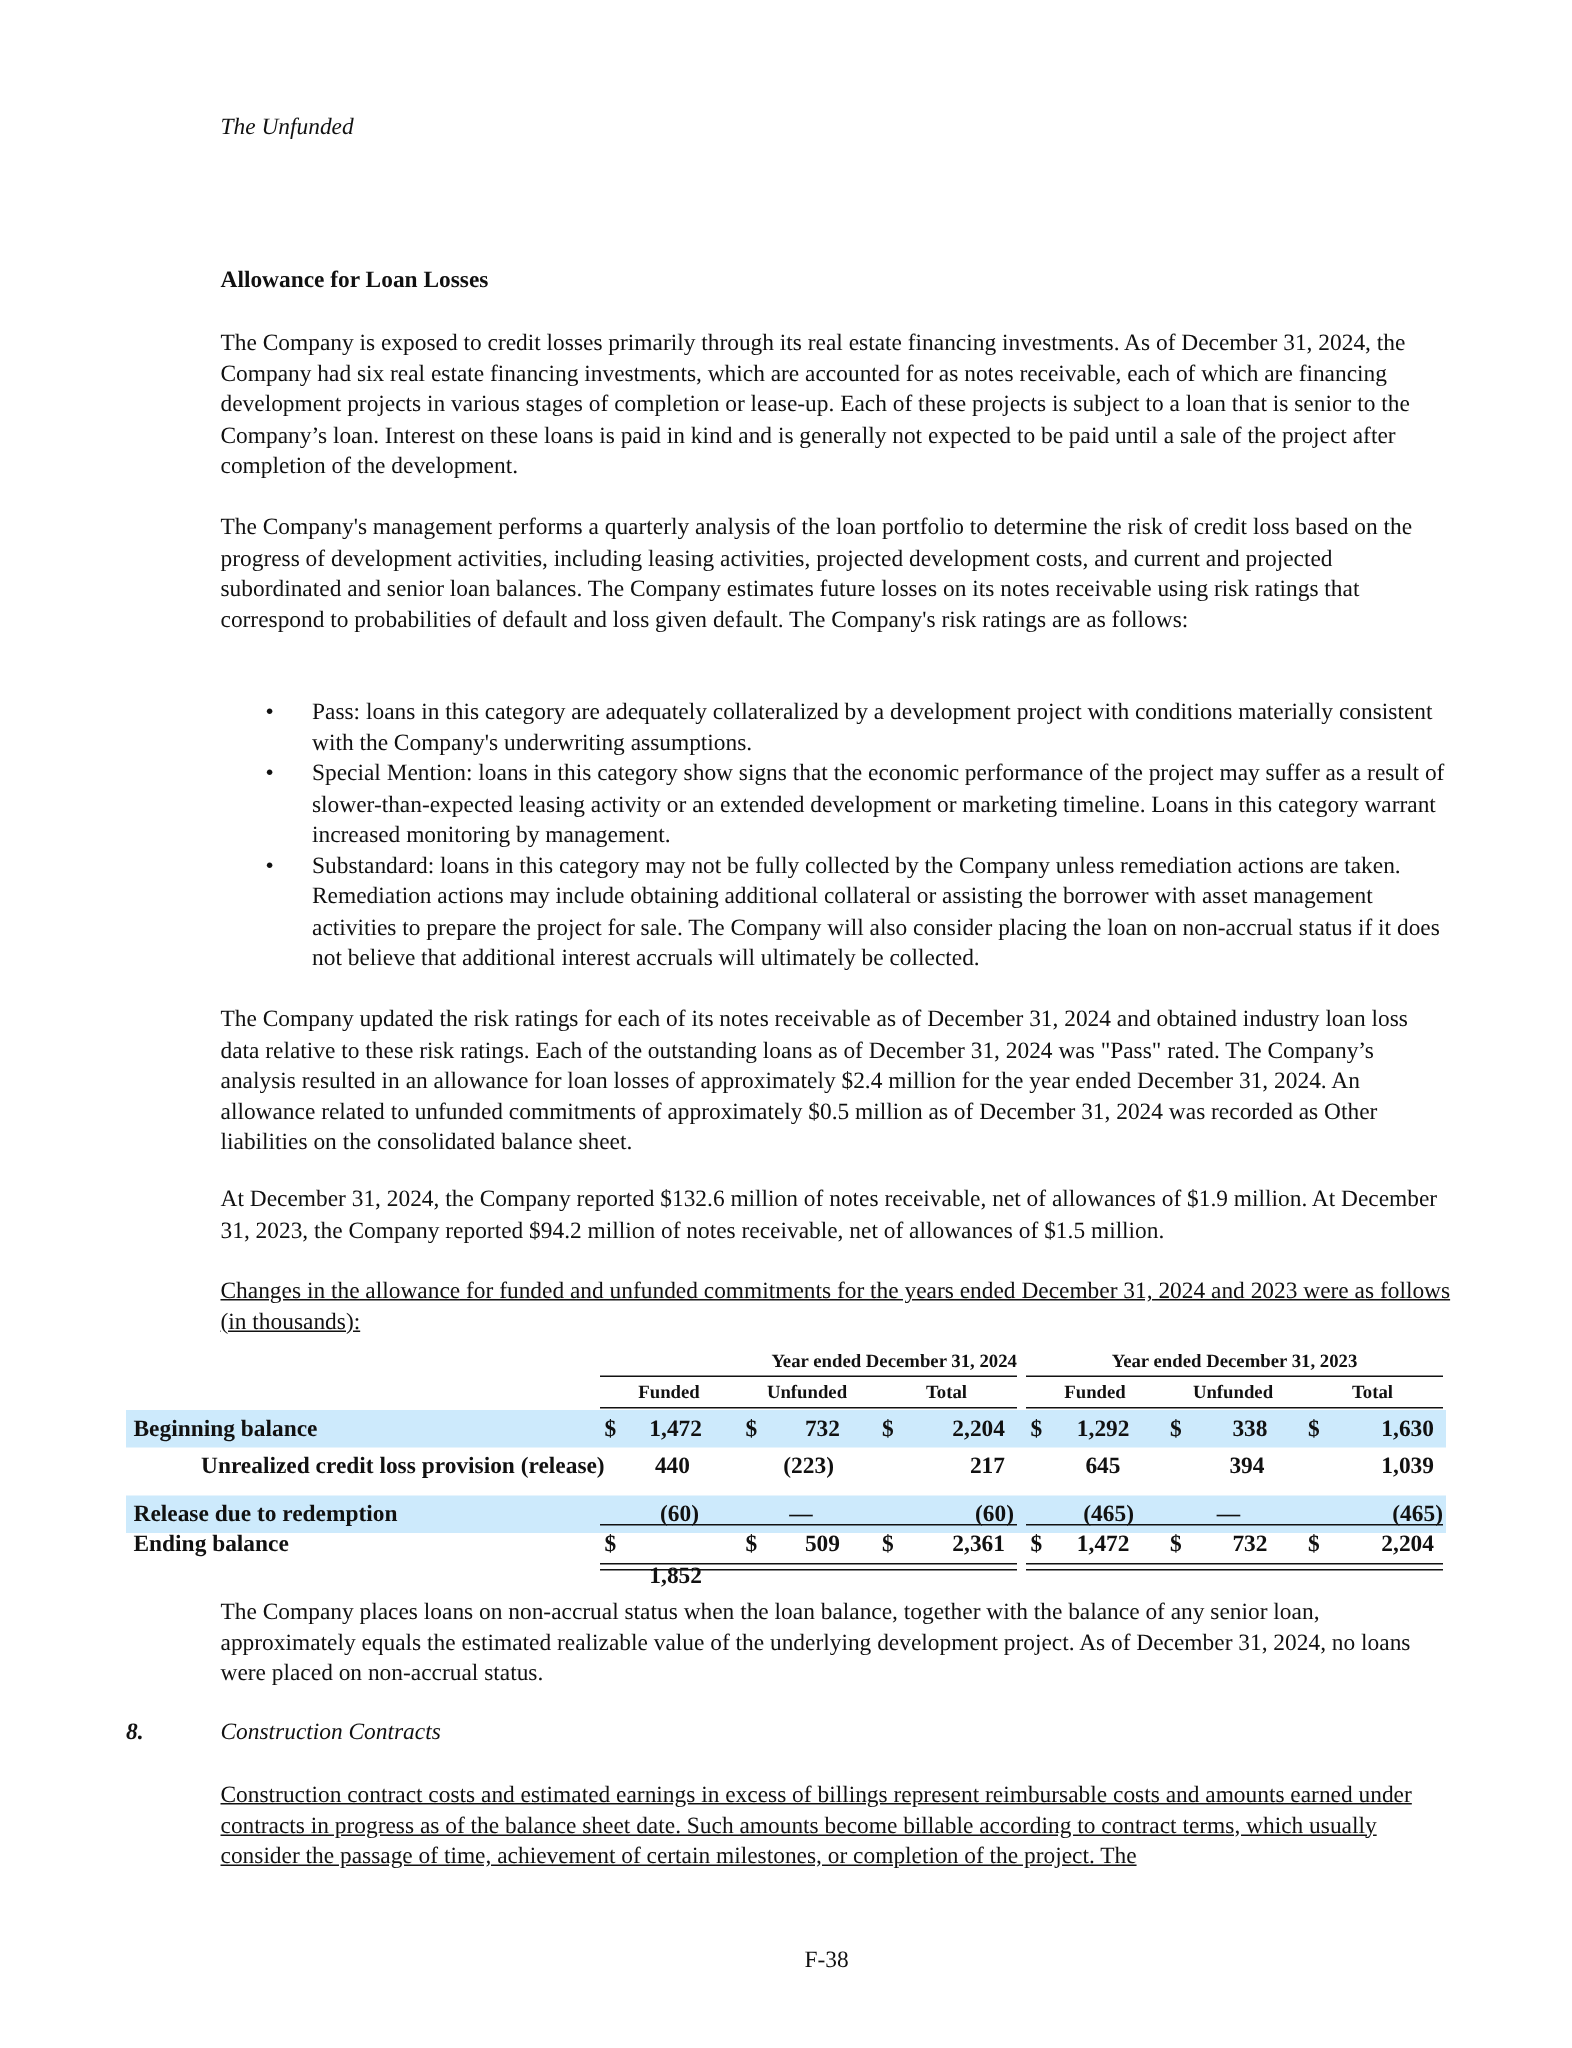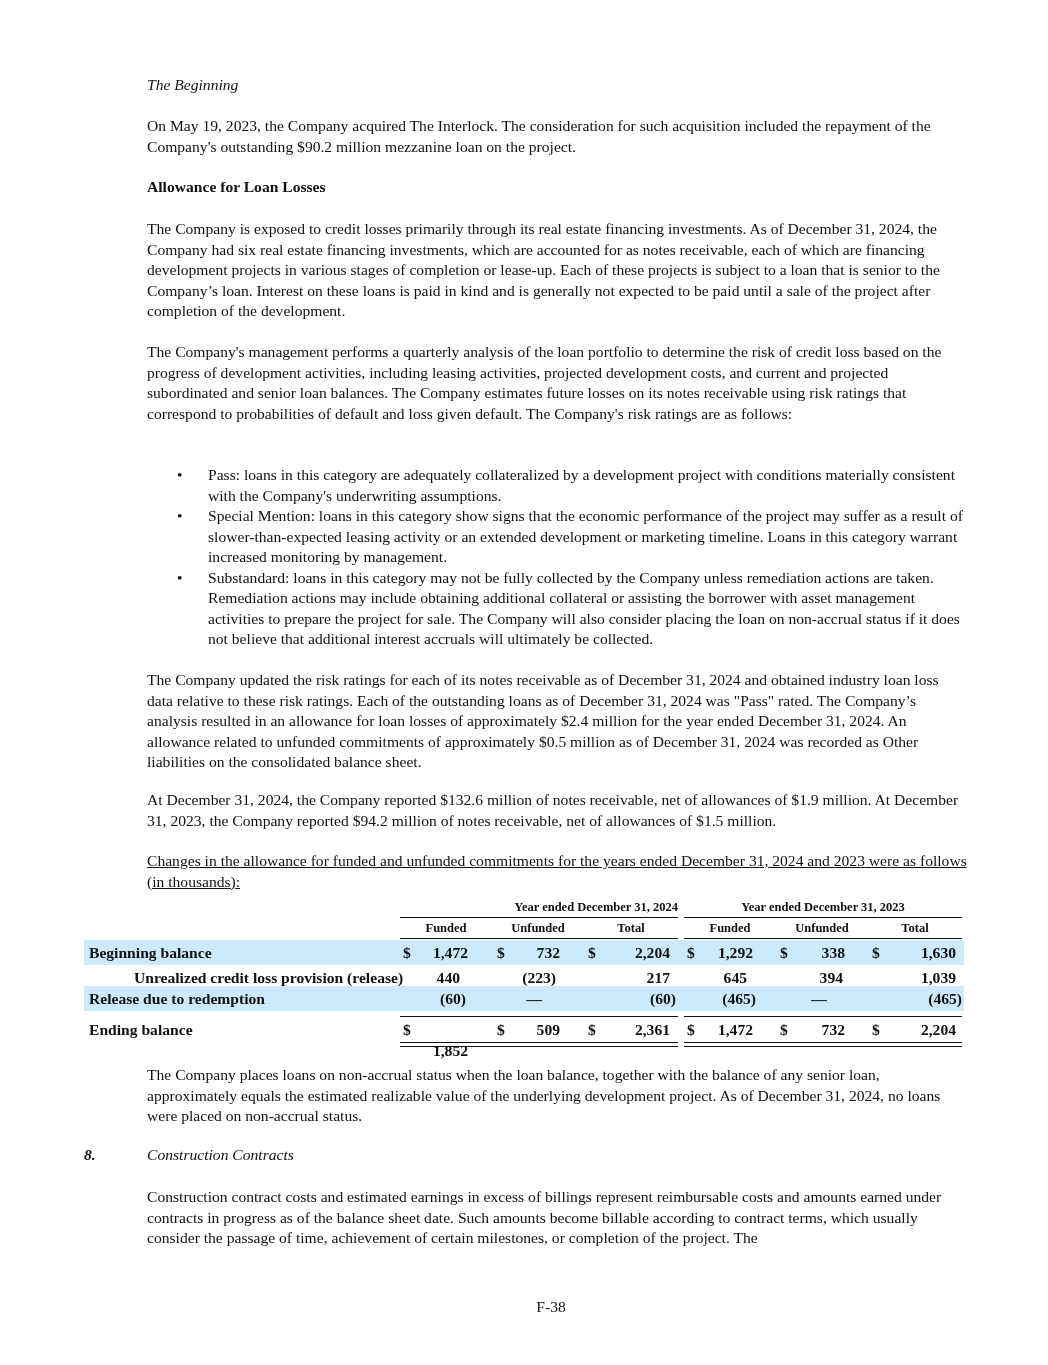--- a/index.html
+++ b/index.html
@@ -25,22 +25,21 @@
   .cell { position:absolute; top:0; white-space:nowrap; }
   .num { text-align:right; }
   .rule { position:absolute; height:0; border-top:1.5px solid #111; }
   .dbl { position:absolute; height:3px; border-top:1.5px solid #111; border-bottom:1.5px solid #111; }
 </style>
 </head>
 <body>
 
 <div class="page">
 
-  <p class="txt italic" style="top:75px;">The Beginning</p>
-  <p class="txt" style="top:116px;">On May 19, 2023, the Company acquired The Interlock. The consideration for such acquisition included the repayment of the Company's outstanding $90.2 million mezzanine loan on the project.</p>
+  <p class="txt italic" style="top:75px;">The Unfunded</p>
   <p class="txt bold" style="top:177px;">Allowance for Loan Losses</p>
   <p class="txt" style="top:219px;">The Company is exposed to credit losses primarily through its real estate financing investments. As of December 31, 2024, the Company had six real estate financing investments, which are accounted for as notes receivable, each of which are financing development projects in various stages of completion or lease-up. Each of these projects is subject to a loan that is senior to the Company’s loan. Interest on these loans is paid in kind and is generally not expected to be paid until a sale of the project after completion of the development.</p>
   <p class="txt" style="top:342px;">The Company's management performs a quarterly analysis of the loan portfolio to determine the risk of credit loss based on the progress of development activities, including leasing activities, projected development costs, and current and projected subordinated and senior loan balances. The Company estimates future losses on its notes receivable using risk ratings that correspond to probabilities of default and loss given default. The Company's risk ratings are as follows:</p>
 
   <div class="bullets">
     <div class="bullet">
       <span class="dot">•</span>
       <span>Pass: loans in this category are adequately collateralized by a development project with conditions materially consistent with the Company's underwriting assumptions.</span>
     </div>
     <div class="bullet">
@@ -92,21 +91,21 @@
     <div class="row" style="top:65px;">
       <span class="cell" style="left:5px;margin-left:45px;">Unrealized credit loss provision (release)</span>
       <span class="cell num" style="left:330px; width:46px;">440</span>
       <span class="cell num" style="left:420px; width:52px;">(223)</span>
       <span class="cell num" style="left:520px; width:66px;">217</span>
       <span class="cell num" style="left:615px; width:48px;">645</span>
       <span class="cell num" style="left:715px; width:44px;">394</span>
       <span class="cell num" style="left:804px; width:68px;">1,039</span>
     </div>
 
-    <div class="row shade" style="top:86px;">
+    <div class="row shade" style="top:97px;">
       <div class="bg" style="left: 0px; width: 880px; background: rgb(205, 234, 252);"></div>
       <span class="cell" style="left:5px;">Release due to redemption</span>
       <span class="cell num" style="left:330px; width:52px;">(60)</span>
       <span class="cell num" style="left:430px; width:40px; text-align:center;">—</span>
       <span class="cell num" style="left:520px; width:72px;">(60)</span>
       <span class="cell num" style="left:615px; width:57px;">(465)</span>
       <span class="cell num" style="left:715px; width:40px; text-align:center;">—</span>
       <span class="cell num" style="left:804px; width:74px;">(465)</span>
     </div>
     <div class="rule" style="left:316px; width:278px; top:116px;"></div>
@@ -129,16 +128,16 @@
     </div>
     <div class="dbl" style="left:316px; width:278px; top:142px;"></div>
     <div class="dbl" style="left:600px; width:278px; top:142px;"></div>
   </div>
 
   <p class="txt" style="top:1065px;">The Company places loans on non-accrual status when the loan balance, together with the balance of any senior loan, approximately equals the estimated realizable value of the underlying development project. As of December 31, 2024, no loans were placed on non-accrual status.</p>
 
   <span class="sec-num">8.</span>
   <span class="sec-title">Construction Contracts</span>
 
-  <p class="txt" style="top:1187px;">Construction contract costs and estimated earnings in excess of billings represent reimbursable costs and amounts earned under contracts in progress as of the balance sheet date. Such amounts become billable according to contract terms, which usually consider the passage of time, achievement of certain milestones, or completion of the project. The</p>
+  <p class="txt" style="top:1187px;text-decoration:underline;">Construction contract costs and estimated earnings in excess of billings represent reimbursable costs and amounts earned under contracts in progress as of the balance sheet date. Such amounts become billable according to contract terms, which usually consider the passage of time, achievement of certain milestones, or completion of the project. The</p>
 
   <div class="pagenum">F-38</div>
 </div>
 
 </body></html>

